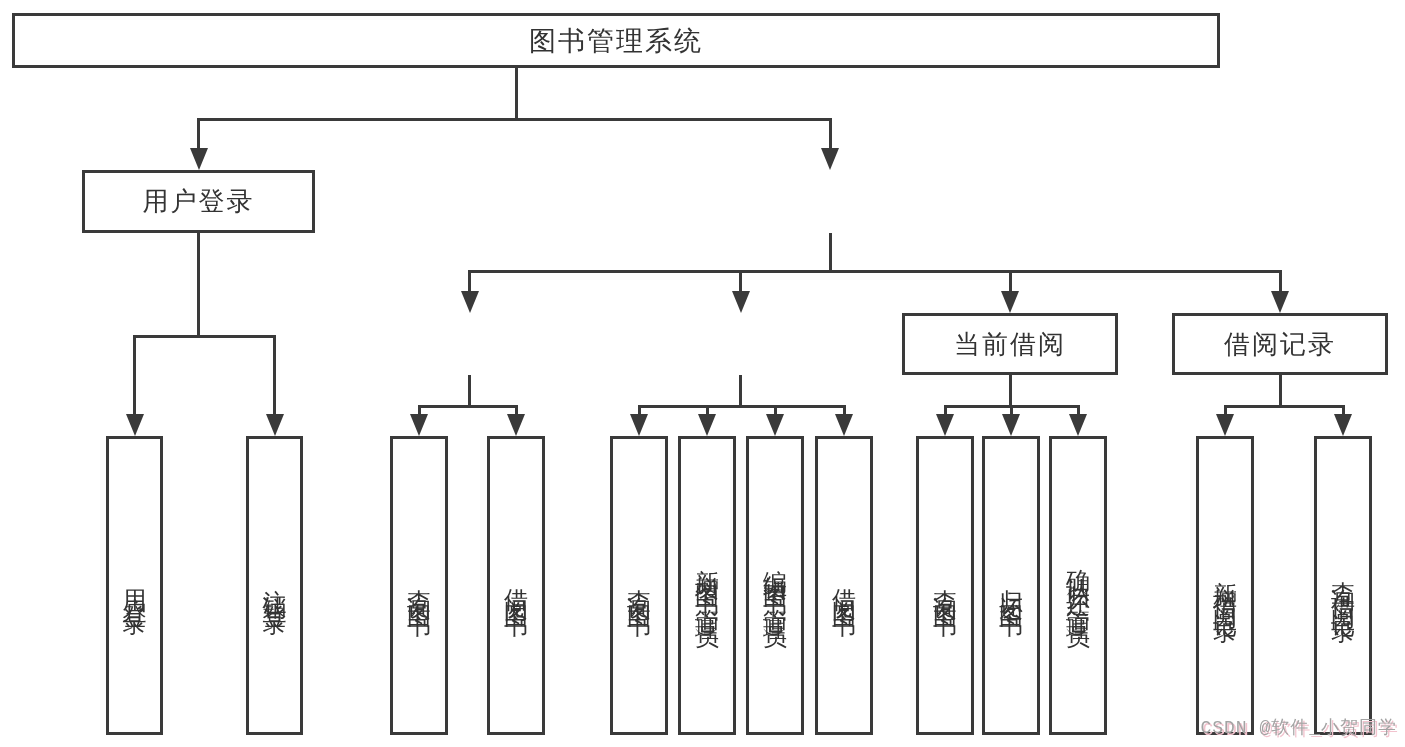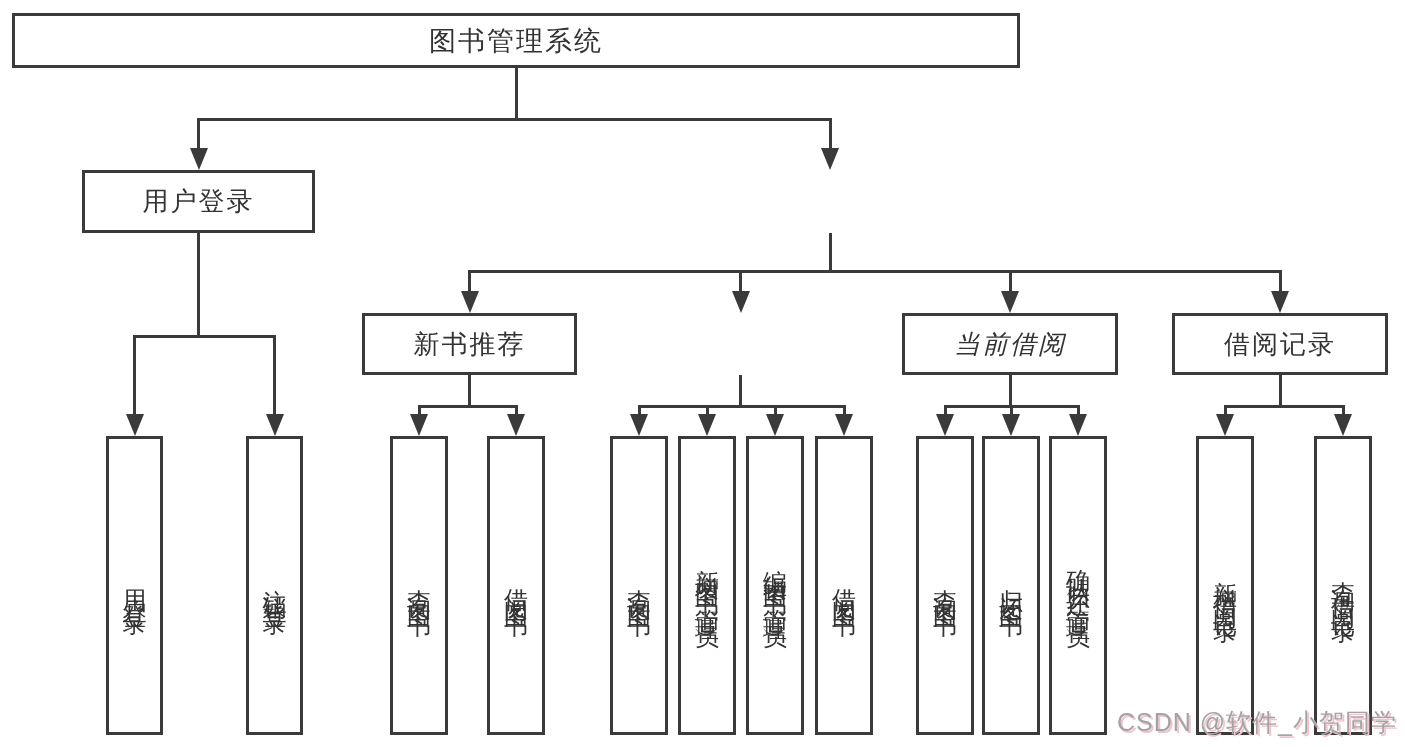--- a/index.html
+++ b/index.html
@@ -48,25 +48,26 @@
     position:absolute;
     width:0;height:0;
     border-left:9px solid transparent;
     border-right:9px solid transparent;
     border-top:22px solid var(--line);
   }
   #watermark{
     position:absolute;
     right:8px;
     bottom:8px;
-    font-size:25px;
+    font-size:18px;
     color:var(--wm);
     text-shadow:2px 2px 0 var(--wm-shadow);
     letter-spacing:1px;
     white-space:nowrap;
+    font-family:Liberation Mono, monospace;
   }
 </style>
 </head>
 <body>
 
 <div id="canvas">
 
   <div id="connectors">
       <div class="vline" style="left: 514.5px; top: 68px; width: 3px; height: 53px;"></div>
       <div class="hline" style="left: 197px; top: 118px; width: 634px; height: 3px;"></div>
@@ -115,32 +116,29 @@
       <div class="vline" style="left: 1076.5px; top: 405px; width: 3px; height: 11px;"></div>
       <div class="arrow" style="left: 1069px; top: 414px;"></div>
       <div class="vline" style="left: 1278.5px; top: 375px; width: 3px; height: 33px;"></div>
       <div class="hline" style="left: 1224px; top: 405px; width: 120px; height: 3px;"></div>
       <div class="vline" style="left: 1223.5px; top: 405px; width: 3px; height: 11px;"></div>
       <div class="arrow" style="left: 1216px; top: 414px;"></div>
       <div class="vline" style="left: 1341.5px; top: 405px; width: 3px; height: 11px;"></div>
       <div class="arrow" style="left: 1334px; top: 414px;"></div>
     </div>
 
-  <div class="node hnode root-node" style="left:12px;top:13px;width:1008px;height:55px;">
+  <div class="node hnode root-node" style="left:12px;top:13px;width:1208px;height:55px;">
     <span>图书管理系统</span>
   </div>
 
   <div class="node hnode" style="left:82px;top:170px;width:233px;height:63px;">
     <span>用户登录</span>
   </div>
 
-  <div class="node hnode" style="left:362px;top:313px;width:215px;height:62px;">
-    <span>新书推荐</span>
-  </div>
-  <div class="node hnode" style="left:902px;top:313px;width:216px;height:62px;font-style:italic;">
+  <div class="node hnode" style="left:902px;top:313px;width:216px;height:62px;">
     <span>当前借阅</span>
   </div>
   <div class="node hnode" style="left:1172px;top:313px;width:216px;height:62px;">
     <span>借阅记录</span>
   </div>
 
   <div class="node vnode" style="left:106px;top:436px;width:57px;height:299px;">
     <span>用户登录</span>
   </div>
   <div class="node vnode" style="left:246px;top:436px;width:57px;height:299px;">

